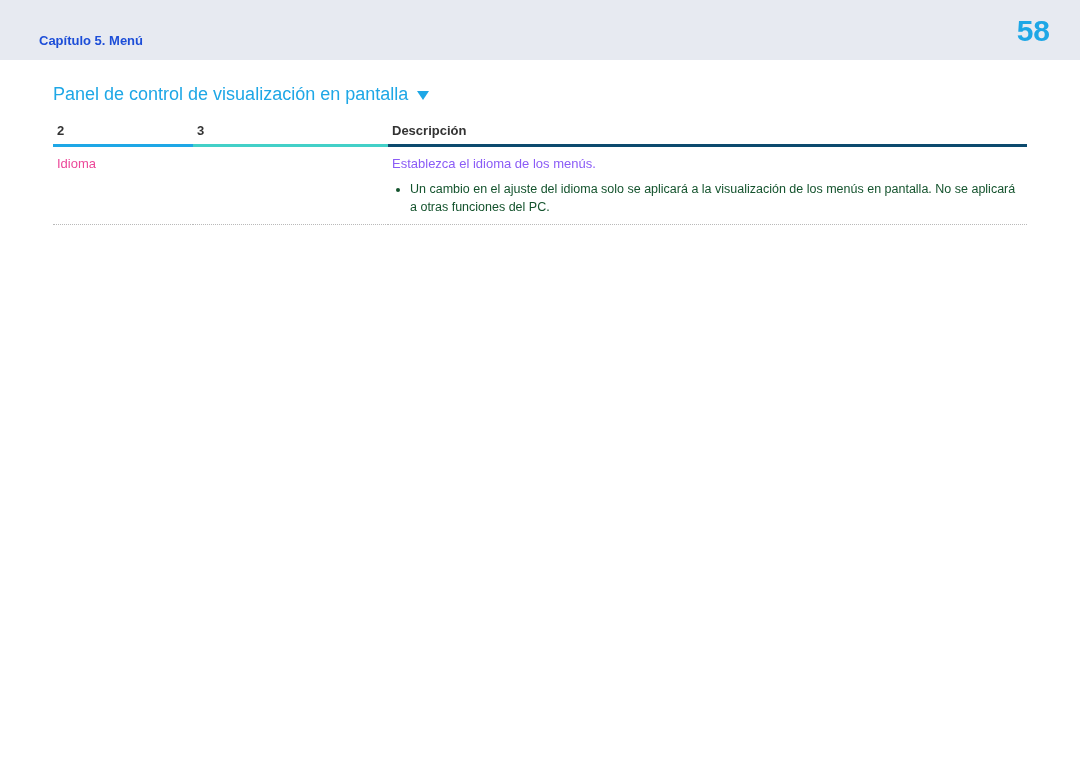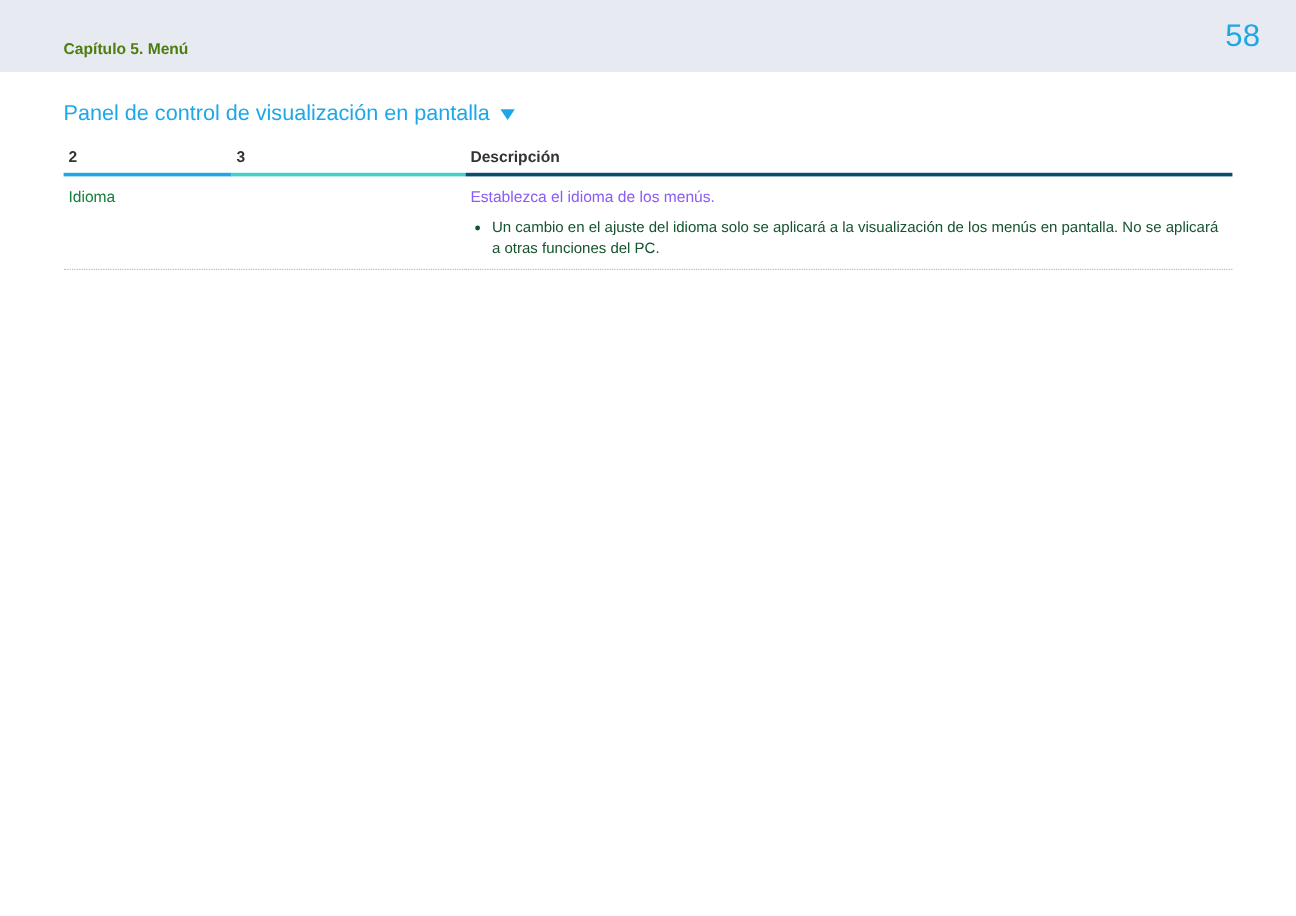--- a/index.html
+++ b/index.html
@@ -5,33 +5,33 @@
   * { box-sizing: border-box; margin: 0; padding: 0; }
   html, body { width: 1080px; height: 763px; background: #ffffff; font-family: "Segoe UI", "Helvetica Neue", Arial, sans-serif; color: #333; }
   .header-band {
     width: 100%;
     height: 60px;
     background: #e7eaf1;
     position: relative;
   }
   .chapter {
     position: absolute;
-    left: 53px;
+    left: 39px;
     bottom: 12px;
     font-size: 13px;
-    color: #4d7c0f;
+    color: #1d4ed8;
     font-weight: 600;
   }
   .page-num {
     position: absolute;
     right: 30px;
     top: 14px;
-    font-size: 26px;
+    font-size: 30px;
     color: #1ea7e6;
-    font-weight: 400;
+    font-weight: 700;
   }
   .content {
     padding: 24px 53px 0 53px;
   }
   .section-title {
     font-size: 18px;
     color: #1ea7e6;
     font-weight: 500;
   }
   .section-title .triangle {
@@ -59,21 +59,21 @@
   }
   table.menu thead th.col1 { width: 140px; border-bottom: 3px solid #1ea7e6; }
   table.menu thead th.col2 { width: 195px; border-bottom: 3px solid #43d0c8; }
   table.menu thead th.col3 { }
   table.menu tbody td {
     vertical-align: top;
     padding: 8px 4px 8px 4px;
     border-bottom: 1px dotted #b9b9b9;
     line-height: 1.45;
   }
-  .link-blue { color: #15803d; }
+  .link-blue { color: #ec4899; }
   .desc-main { color: #8b5cf6; }
   ul.note {
     list-style: disc;
     margin: 6px 0 0 18px;
     color: #14532d;
     font-size: 12.5px;
   }
   ul.note li { line-height: 1.45; }
   .inline-link { color: #1ea7e6; }
 </style>

